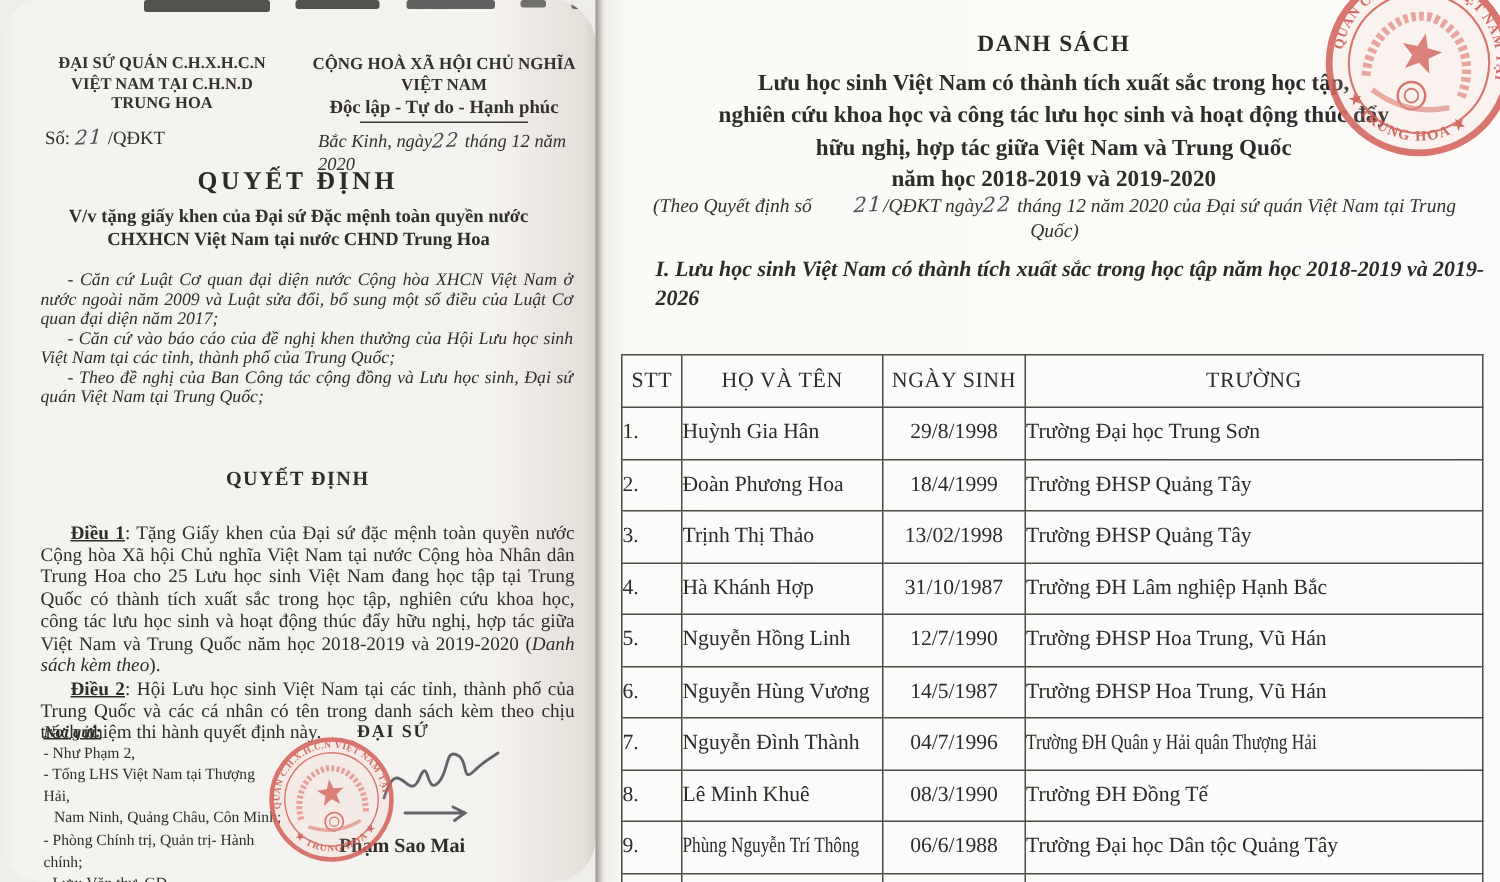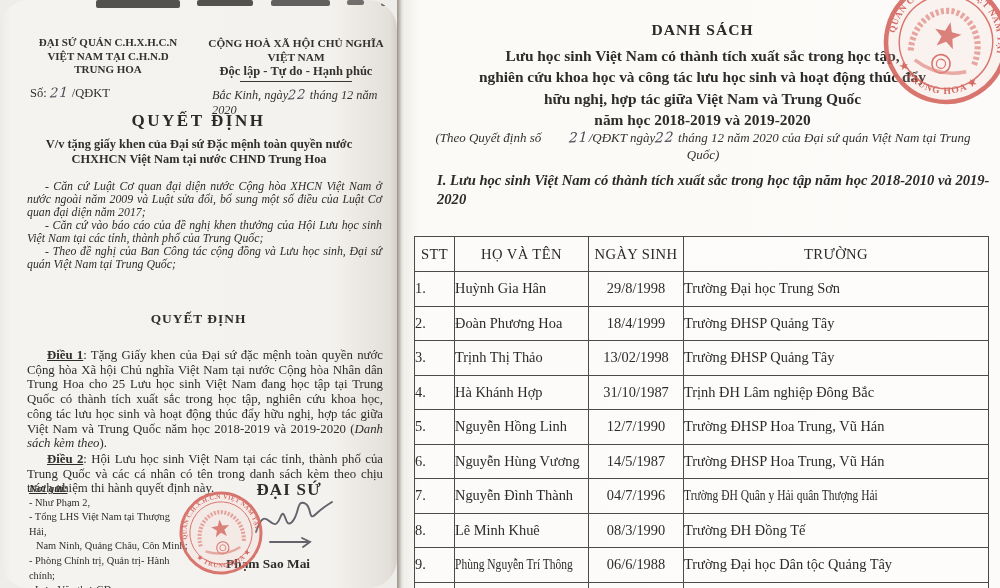--- a/index.html
+++ b/index.html
@@ -44,22 +44,22 @@
   .recitals p{margin:0;text-indent:18px;}
   .heading2{position:absolute;left:0;top:311px;width:397px;text-align:center;
     font-weight:bold;font-size:13.4px;letter-spacing:1px;}
   .articles{position:absolute;left:27px;top:348px;width:356px;
     font-size:12.8px;line-height:14.7px;text-align:justify;}
   .articles p{margin:0 0 1px 0;text-indent:20px;}
   .art-label{font-weight:bold;text-decoration:underline;}
   .recipients{position:absolute;left:29px;top:481px;width:160px;font-size:10.4px;line-height:14.6px;}
   .recipients .rec-label{font-weight:bold;font-style:italic;text-decoration:underline;font-size:11px;}
   .recipients div:nth-child(4){padding-left:7px;}
-  .signer-title{position:absolute;left:226px;top:480px;width:96px;text-align:right;
-    font-weight:bold;font-size:17px;letter-spacing:1.2px;}
+  .signer-title{position:absolute;left:238px;top:480px;width:96px;text-align:left;
+    font-weight:bold;font-size:12px;letter-spacing:1.2px;}
   .signer-name{position:absolute;left:226px;top:556px;width:124px;text-align:left;
     font-weight:bold;font-size:13.4px;}
   .sig-svg{position:absolute;left:252px;top:492px;}
   
   .seal{position:absolute;opacity:.88;}
   #seal-left{left:177px;top:489px;width:88px;height:88px;transform:rotate(-7deg);}
   #seal-right{left:475px;top:-24px;width:132px;height:132px;transform:rotate(13deg);z-index:3;}
   
   .r-title{position:absolute;left:0;top:21px;width:595px;text-align:center;
     font-weight:bold;font-size:15.6px;letter-spacing:1px;color:#2b2a28;}
@@ -185,21 +185,21 @@
       <div>nghiên cứu khoa học và công tác lưu học sinh và hoạt động thúc đẩy</div>
       <div>hữu nghị, hợp tác giữa Việt Nam và Trung Quốc</div>
       <div>năm học 2018-2019 và 2019-2020</div>
     </div>
 
     <div class="r-ref">
       <span class="gap">(Theo Quyết định số</span><span class="hw">21</span><span>/QĐKT ngày</span><span class="hw">22</span>
       <span>tháng 12  năm 2020 của Đại sứ quán Việt Nam tại Trung Quốc)</span>
     </div>
 
-    <div class="r-section">I. Lưu học sinh Việt Nam có thành tích xuất sắc trong học tập năm học 2018-2010 và 2019-2020</div>
+    <div class="r-section">I. Lưu học sinh Việt Nam có thành tích xuất sắc trong học tập năm học 2018-2019 và 2019-2026</div>
 
     <table class="r-table">
       <colgroup>
         <col class="col-stt">
           <col class="col-name">
           <col class="col-dob">
           <col class="col-school">
       </colgroup>
       <thead>
         <tr>
@@ -225,21 +225,21 @@
           <tr>
             <td class="cell-stt">3.</td>
             <td class="cell-name">Trịnh Thị Thảo</td>
             <td class="cell-dob">13/02/1998</td>
             <td class="cell-school">Trường ĐHSP Quảng Tây</td>
           </tr>
           <tr>
             <td class="cell-stt">4.</td>
             <td class="cell-name">Hà Khánh Hợp</td>
             <td class="cell-dob">31/10/1987</td>
-            <td class="cell-school">Trịnh ĐH Lâm nghiệp Đông Bắc</td>
+            <td class="cell-school">Trường ĐH Lâm nghiệp Hạnh Bắc</td>
           </tr>
           <tr>
             <td class="cell-stt">5.</td>
             <td class="cell-name">Nguyễn Hồng Linh</td>
             <td class="cell-dob">12/7/1990</td>
             <td class="cell-school">Trường ĐHSP Hoa Trung, Vũ Hán</td>
           </tr>
           <tr>
             <td class="cell-stt">6.</td>
             <td class="cell-name">Nguyễn Hùng Vương</td>

